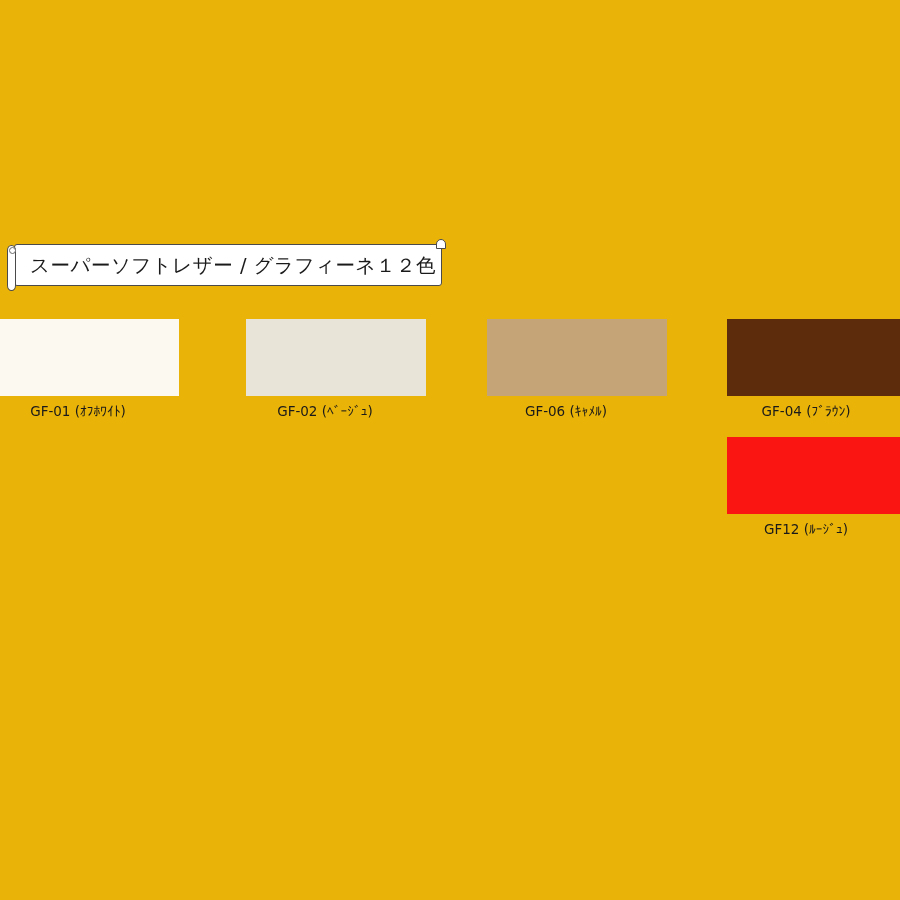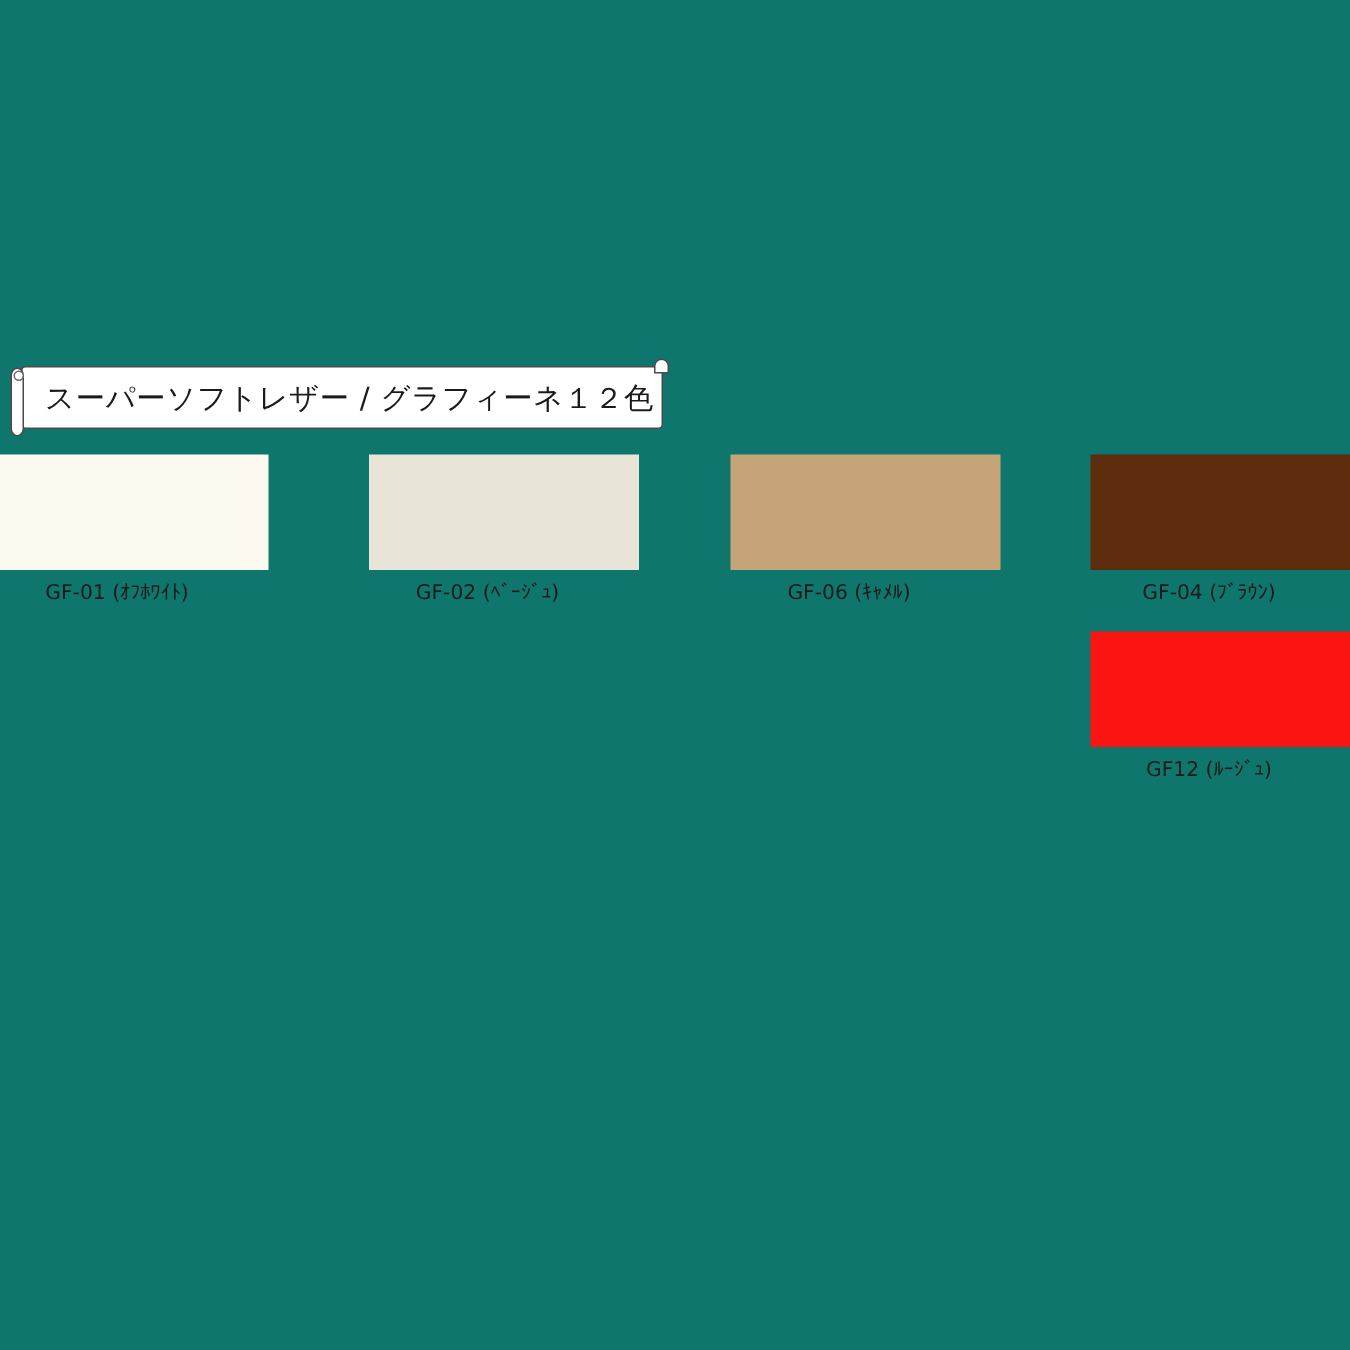--- a/index.html
+++ b/index.html
@@ -12,21 +12,21 @@
     height: 900px;
     font-family: "Liberation Sans", sans-serif;
     overflow: hidden;
     position: relative;
   }
 
   #page {
     position: relative;
     width: 900px;
     height: 900px;
-    background: #0f766e;
+    background: #eab308;
   }
 
   
   #banner-wrap {
     position: absolute;
     left: 0px;
     top: 236px;
     width: 448px;
     height: 56px;
   }
@@ -92,21 +92,21 @@
     left: 0px;
     top: 303px;
     width: 900px;
   }
   .swatch-row {
     position: relative;
     height: 118px;
   }
   .swatch-cell {
     position: absolute;
-    top: 0;
+    top: 16px;
     width: 158px;
   }
   .swatch-cell.c0 { left: -1px; }
   .swatch-cell.c1 { left: 246px; }
   .swatch-cell.c2 { left: 487px; }
   .swatch-cell.c3 { left: 727px; }
 
   .swatch-chip {
     width: 180px;
     height: 77px;

